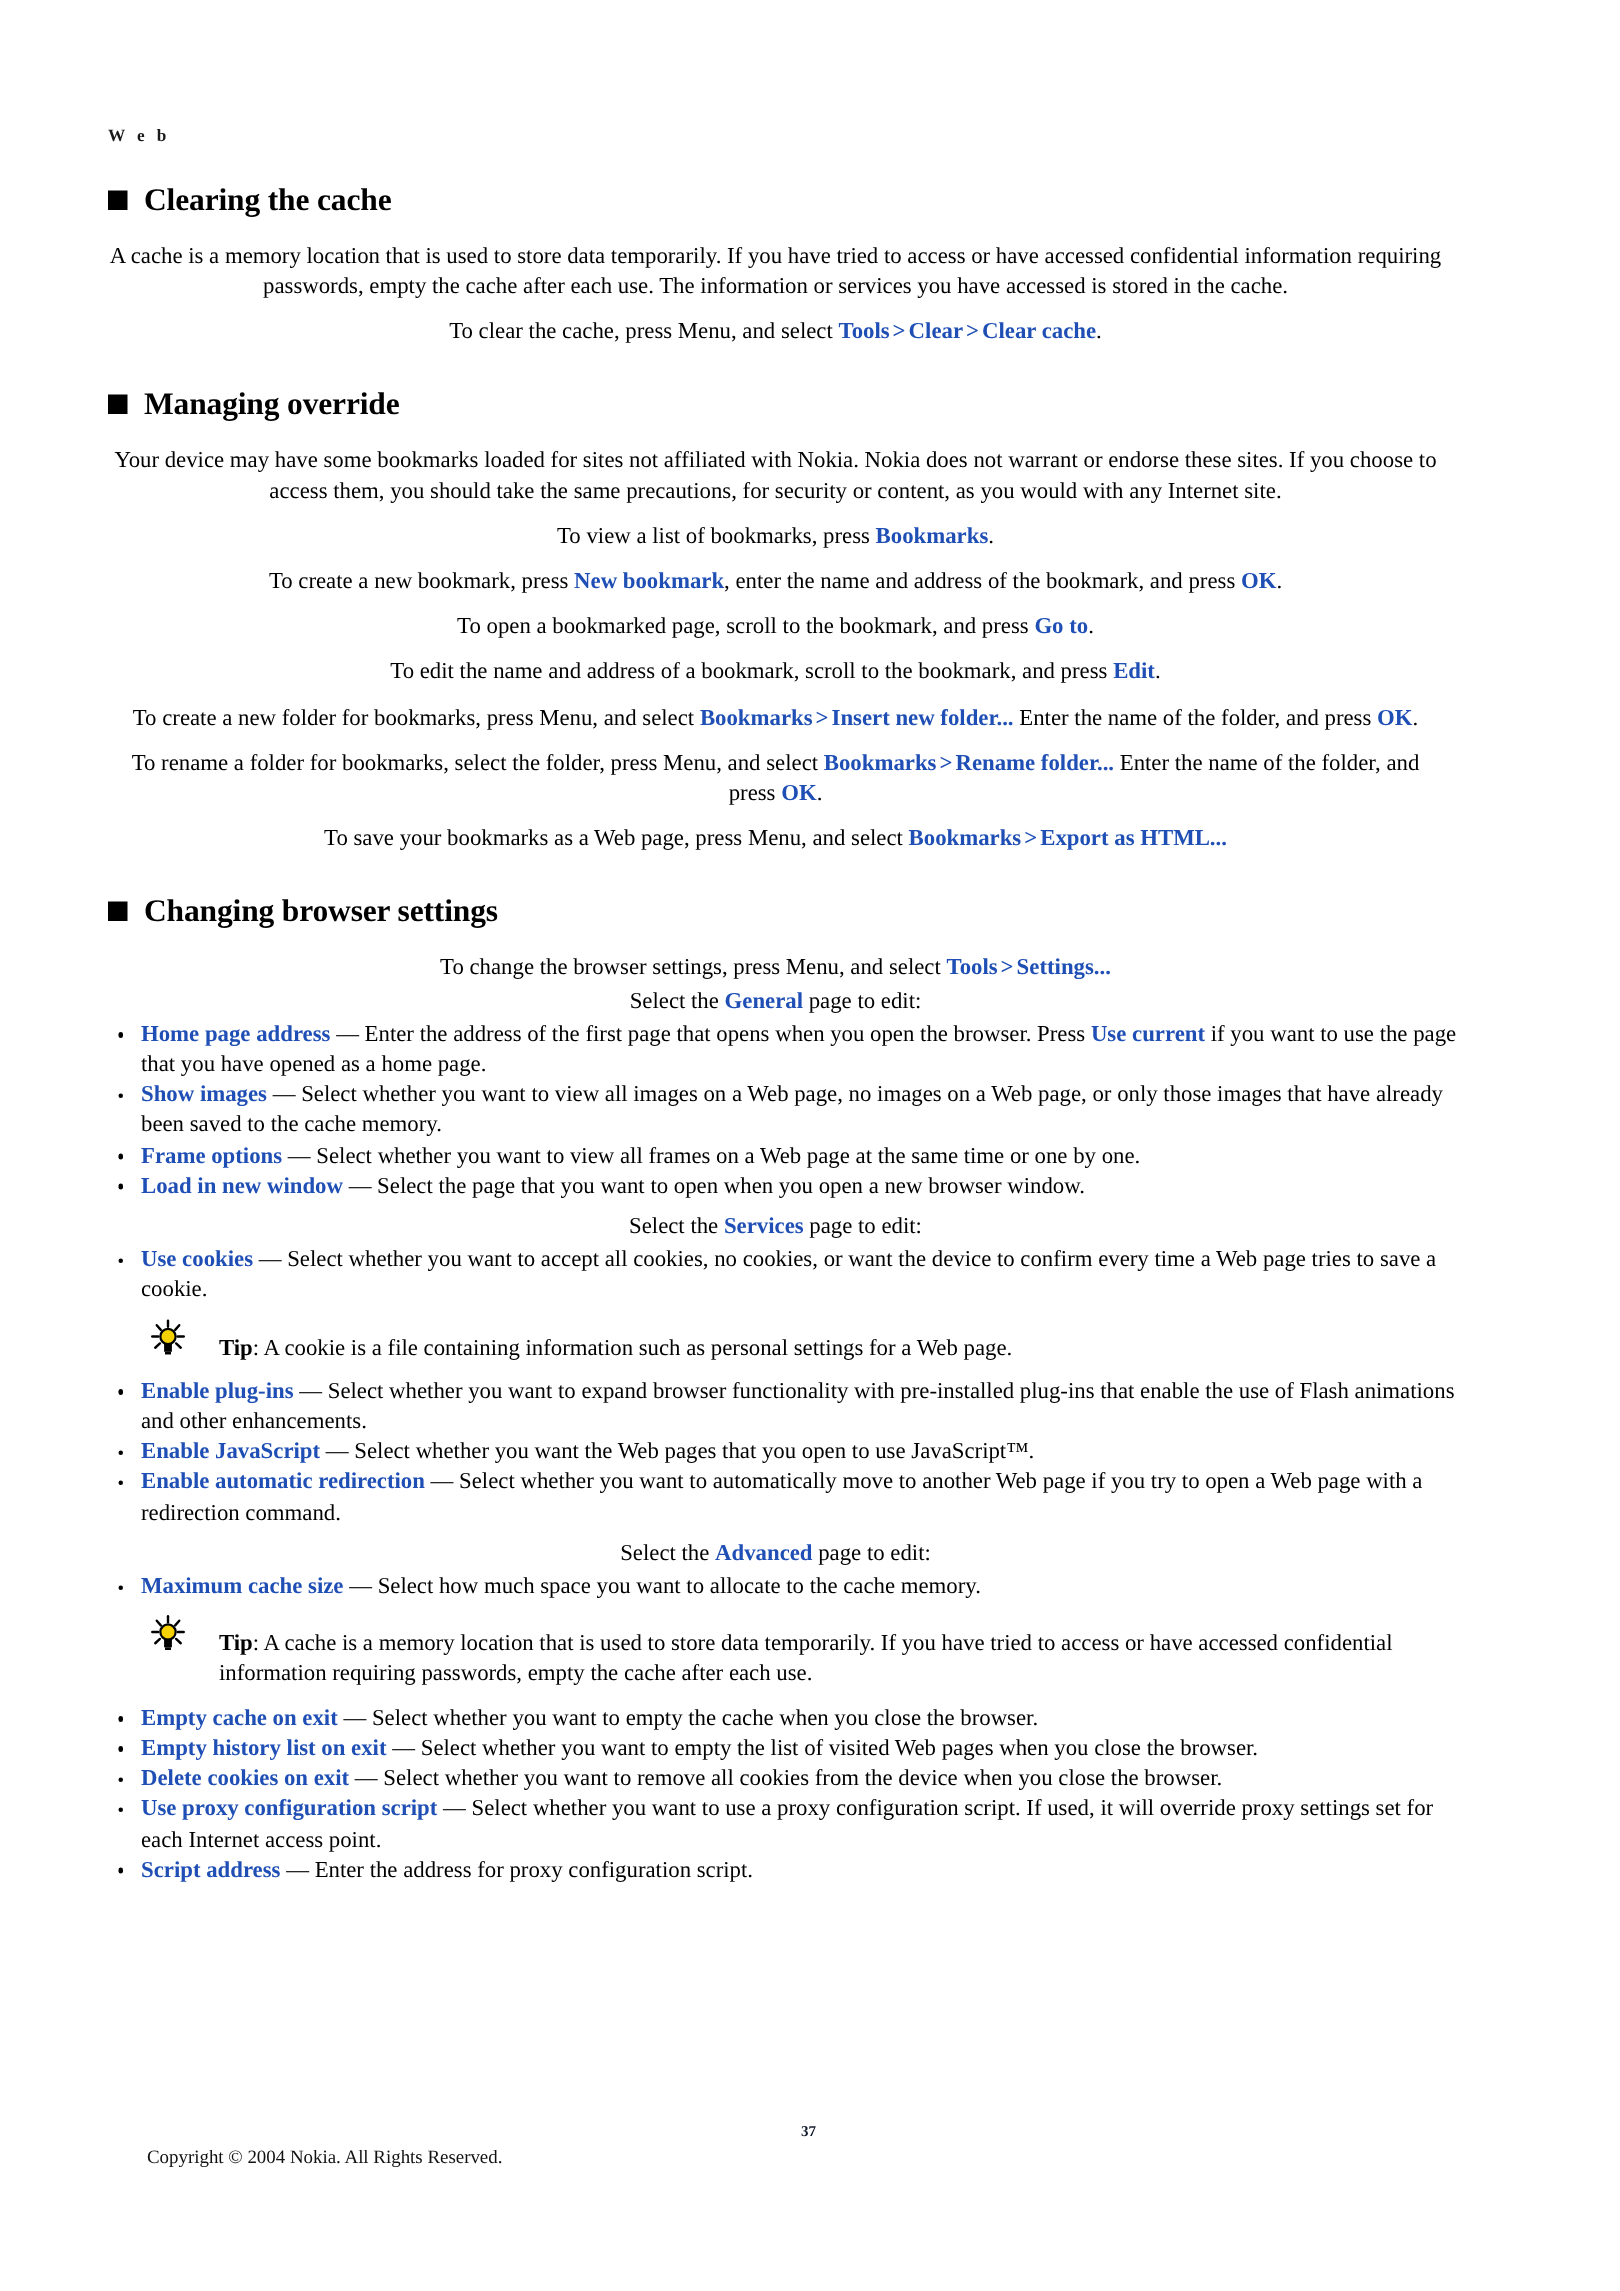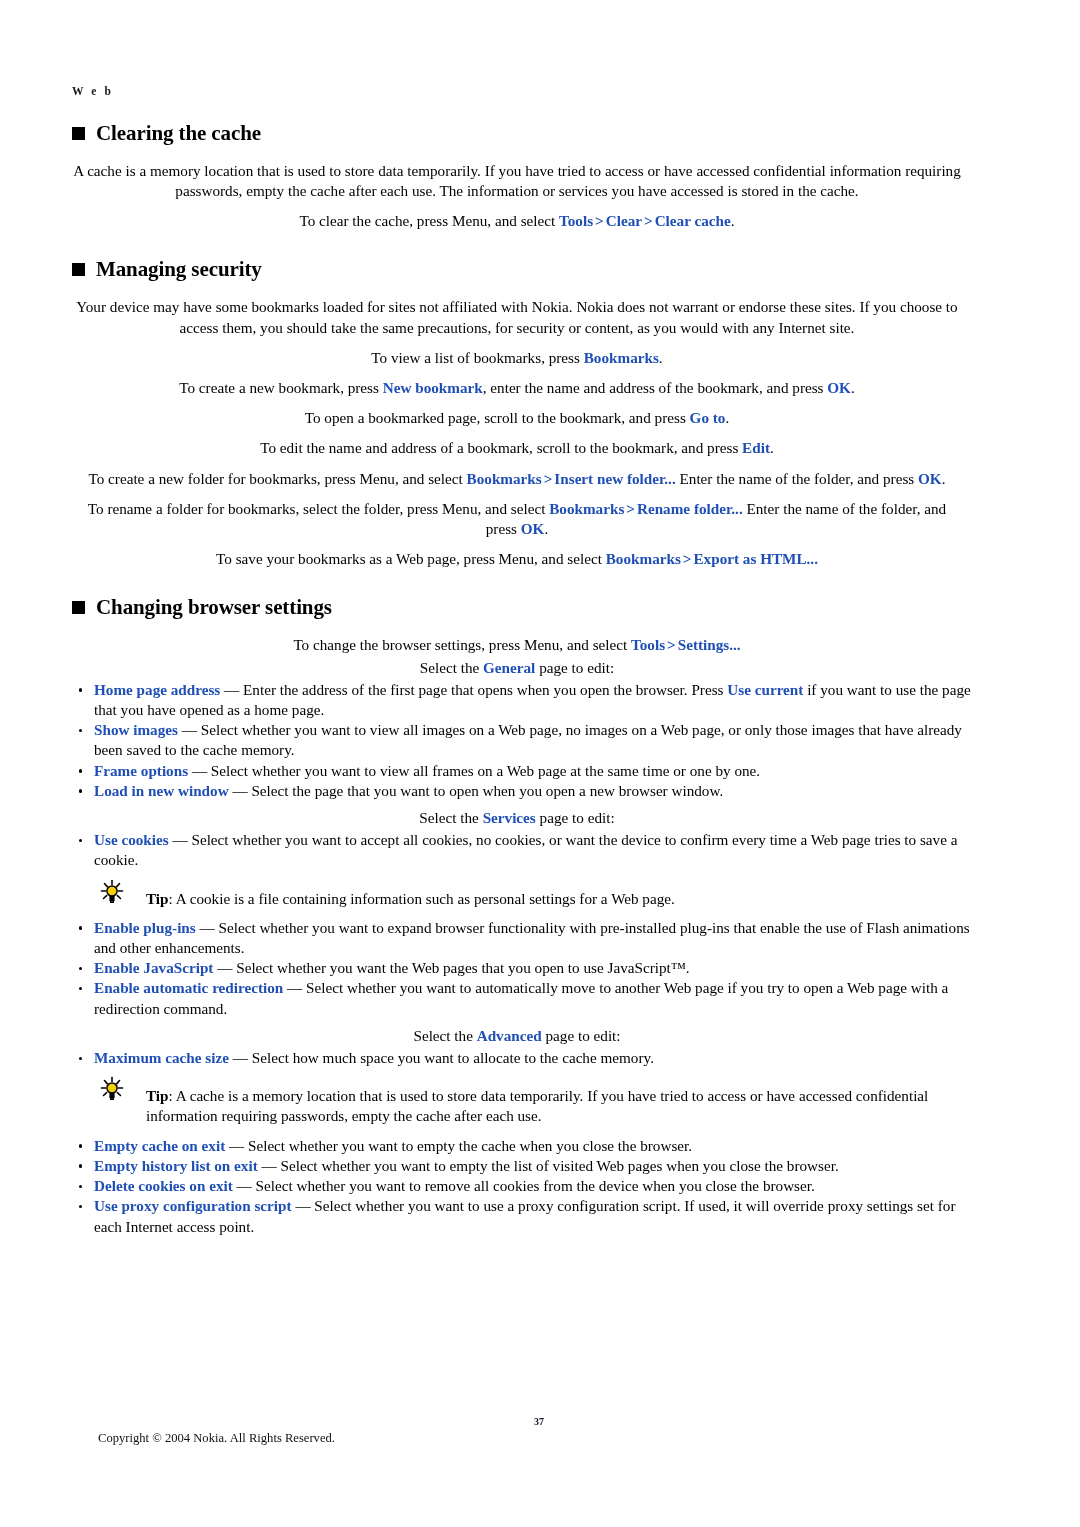--- a/index.html
+++ b/index.html
@@ -172,21 +172,21 @@
   </div>
 
   <p class="body spaced">A cache is a memory location that is used to store data temporarily. If you have tried to access or have accessed confidential information requiring passwords, empty the cache after each use. The information or services you have accessed is stored in the cache.</p>
 
   <p class="body spaced"><span>To clear the cache, press Menu, and select </span><span class="link">Tools</span><span class="gt">&gt;</span><span class="link">Clear</span><span class="gt">&gt;</span><span class="link">Clear cache</span><span>.</span></p>
 
   <div class="gap-lg"></div>
 
   <div class="section-heading">
     <span class="heading-bullet"></span>
-    <span class="heading-text">Managing security</span>
+    <span class="heading-text">Managing override</span>
   </div>
 
   <p class="body spaced">Your device may have some bookmarks loaded for sites not affiliated with Nokia. Nokia does not warrant or endorse these sites. If you choose to access them, you should take the same precautions, for security or content, as you would with any Internet site.</p>
 
   <p class="body spaced"><span>To view a list of bookmarks, press </span><span class="link">Bookmarks</span><span>.</span></p>
 
   <p class="body spaced"><span>To create a new bookmark, press </span><span class="link">New bookmark</span><span>, enter the name and address of the bookmark, and press </span><span class="link">OK</span><span>.</span></p>
 
   <p class="body spaced"><span>To open a bookmarked page, scroll to the bookmark, and press </span><span class="link">Go to</span><span>.</span></p>
 
@@ -276,20 +276,21 @@
       </svg>
     </div>
     <div class="tip-body"><span class="tip-label">Tip</span><span>: A cache is a memory location that is used to store data temporarily. If you have tried to access or have accessed confidential information requiring passwords, empty the cache after each use.</span></div>
   </div>
 
   <ul class="bullets">
     <li><span class="link">Empty cache on exit</span><span> — </span><span>Select whether you want to empty the cache when you close the browser.</span></li>
     <li><span class="link">Empty history list on exit</span><span> — </span><span>Select whether you want to empty the list of visited Web pages when you close the browser.</span></li>
     <li><span class="link">Delete cookies on exit</span><span> — </span><span>Select whether you want to remove all cookies from the device when you close the browser.</span></li>
     <li><span class="link">Use proxy configuration script</span><span> — </span><span>Select whether you want to use a proxy configuration script. If used, it will override proxy settings set for each Internet access point.</span></li>
+    <li><span class="link">Script address</span><span> — </span><span>Enter the address for proxy configuration script.</span></li>
   </ul>
 
 </div>
 
 <div class="footer">
   <div class="footer-copyright">Copyright © 2004 Nokia. All Rights Reserved.</div>
   <div class="footer-pageno">37</div>
 </div>
 
 </body></html>

